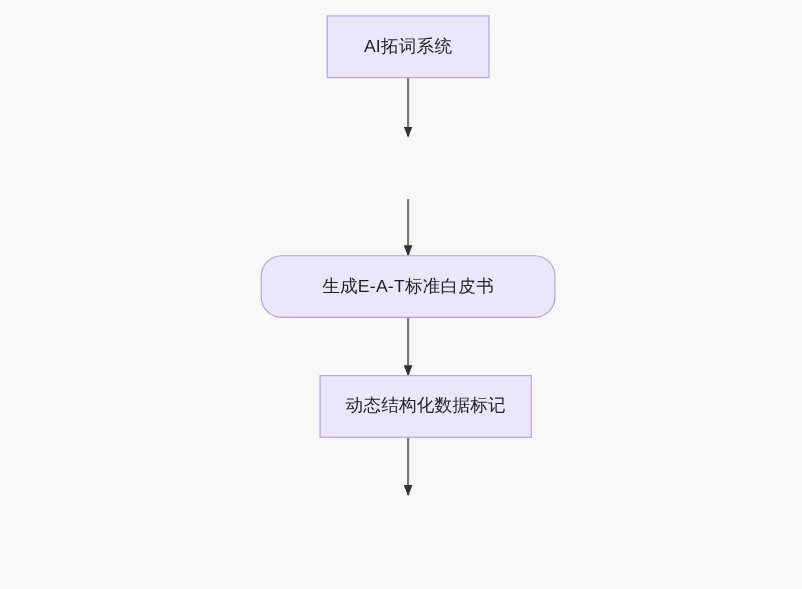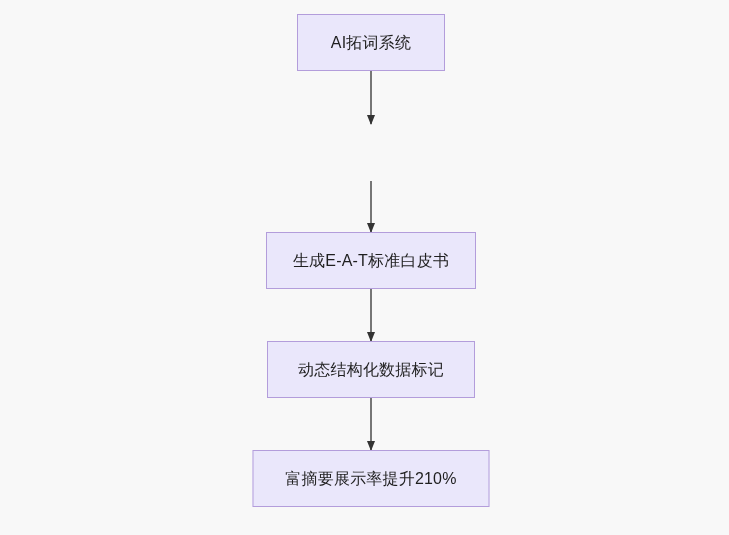--- a/index.html
+++ b/index.html
@@ -46,22 +46,22 @@
     font-size: 16px;
     line-height: 1;
     color: #1f1f1f;
     white-space: nowrap;
     letter-spacing: 0.2px;
   }
 
   
   #node-0 { left: 371px; top: 14px;  width: 148px; }
   #node-1 { left: 371px; top: 124px; width: 192px; }
-  #node-2 { left: 371px; top: 232px; width: 210px; }
-  #node-3 { left: 371px; top: 341px; width: 208px; }
+  #node-2 { left: 371px; top: 232px; width: 268px; border-radius: 19px; }
+  #node-3 { left: 387px; top: 341px; width: 193px; font-family: Liberation Mono, monospace; }
   #node-4 { left: 371px; top: 450px; width: 237px; }
 </style>
 </head>
 <body>
 
 <div id="flowchart">
 
   <svg class="edge-layer" width="729" height="535" viewBox="0 0 729 535">
     <defs>
       <marker id="arrowhead" markerWidth="10" markerHeight="8" refX="9" refY="4" orient="auto" markerUnits="userSpaceOnUse">
@@ -84,17 +84,14 @@
 
 
   <div class="node" id="node-2">
     <span class="node-label">生成E-A-T标准白皮书</span>
   </div>
 
   <div class="node" id="node-3">
     <span class="node-label">动态结构化数据标记</span>
   </div>
 
-  <div class="node" id="node-4">
-    <span class="node-label">富摘要展示率提升210%</span>
-  </div>
 
 </div>
 
 </body></html>

